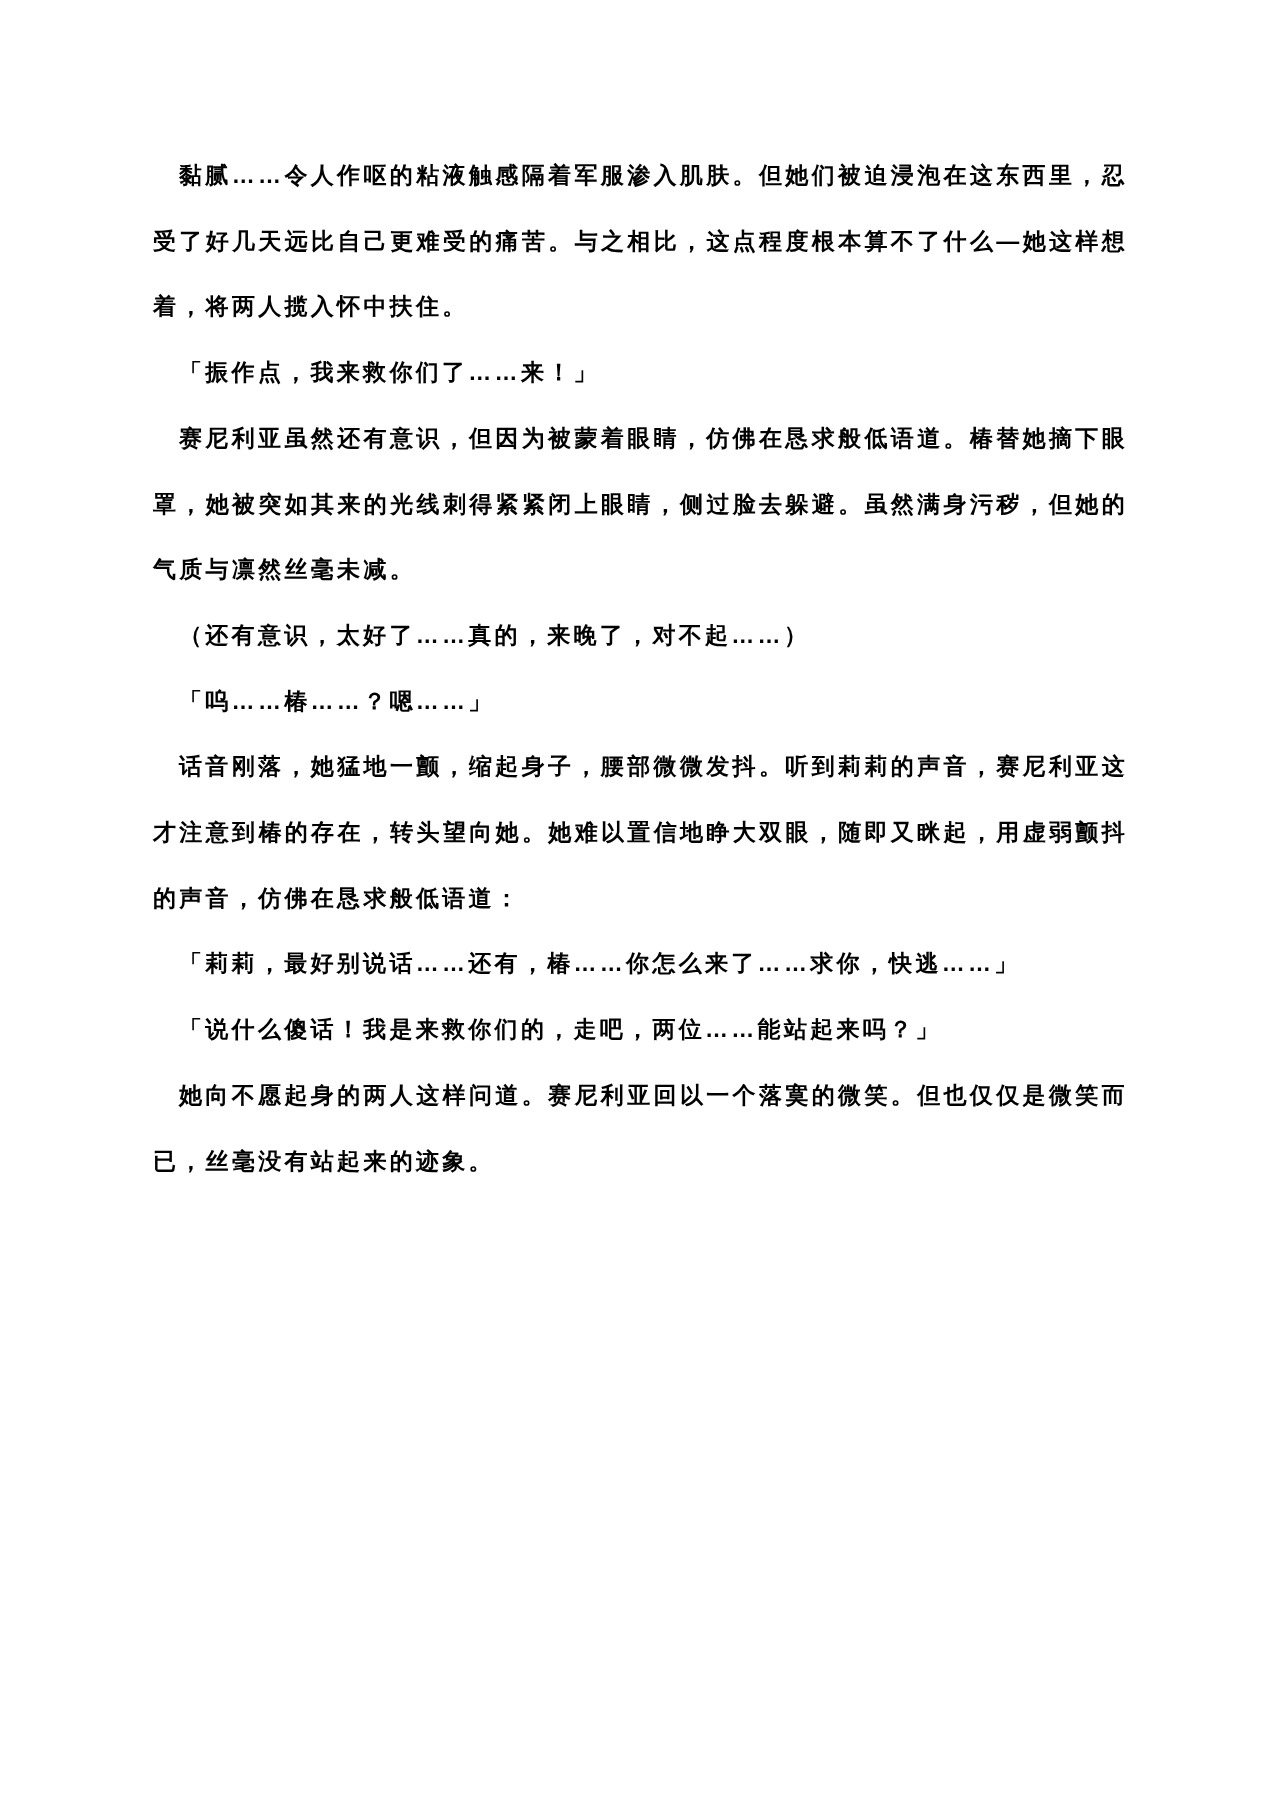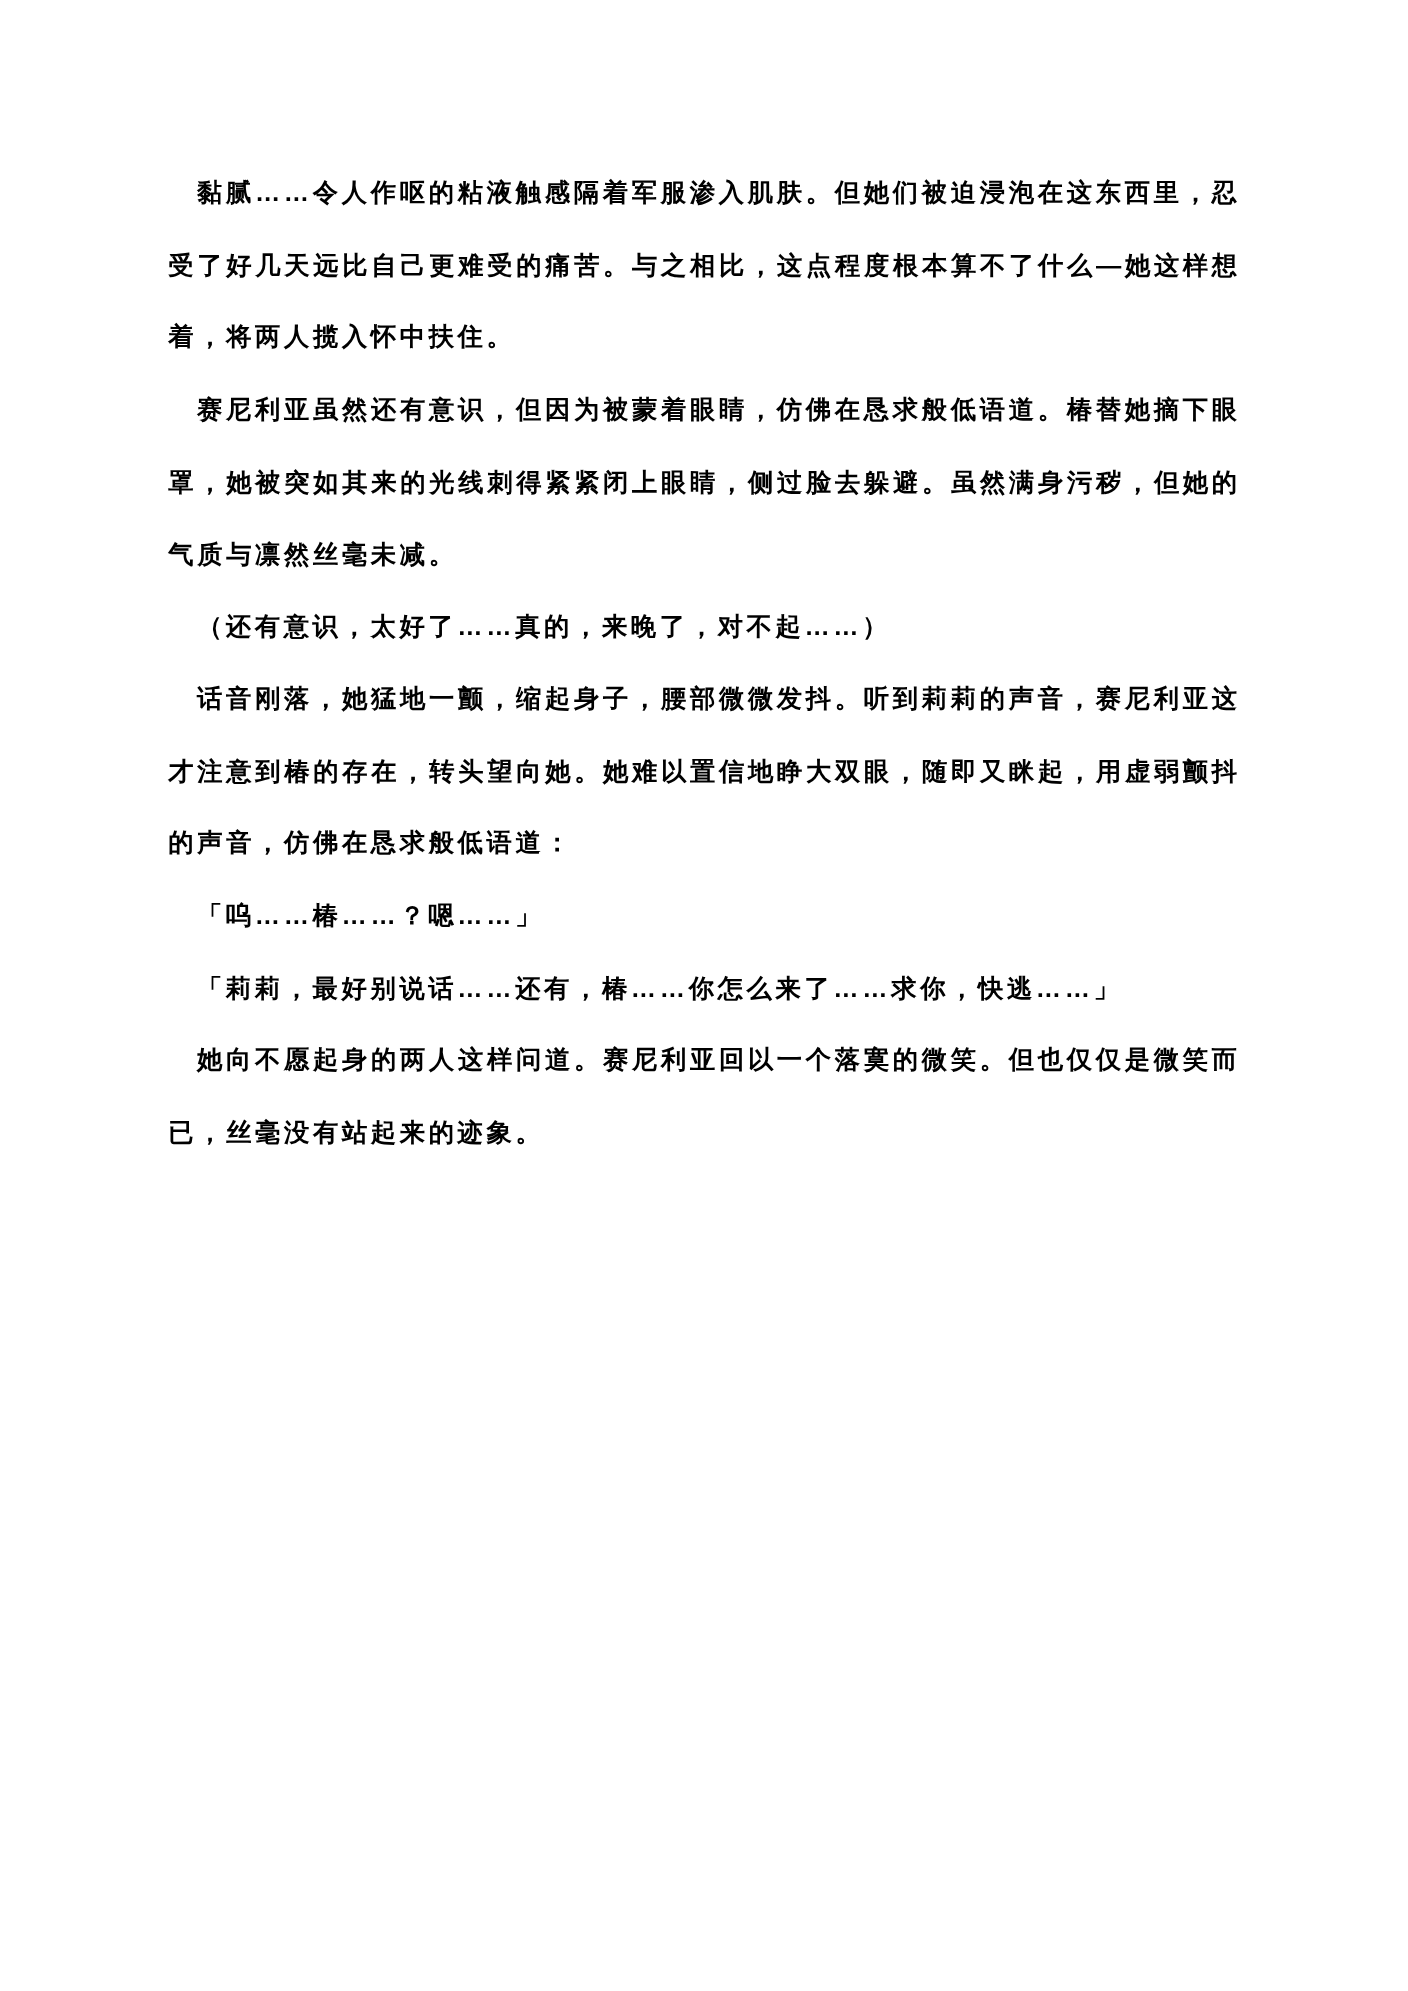--- a/index.html
+++ b/index.html
@@ -36,20 +36,22 @@
     word-break: normal;
     overflow-wrap: break-word;
   }
 </style>
 </head>
 <body>
 
 <div class="reader-page">
   <div class="text-block">
     <p>黏腻……令人作呕的粘液触感隔着军服渗入肌肤。但她们被迫浸泡在这东西里，忍受了好几天远比自己更难受的痛苦。与之相比，这点程度根本算不了什么—她这样想着，将两人揽入怀中扶住。</p>
+    <p>「振作点，我来救你们了……来！」</p>
     <p>赛尼利亚虽然还有意识，但因为被蒙着眼睛，仿佛在恳求般低语道。椿替她摘下眼罩，她被突如其来的光线刺得紧紧闭上眼睛，侧过脸去躲避。虽然满身污秽，但她的气质与凛然丝毫未减。</p>
     <p>（还有意识，太好了……真的，来晚了，对不起……）</p>
+    <p>「呜……椿……？嗯……」</p>
     <p>话音刚落，她猛地一颤，缩起身子，腰部微微发抖。听到莉莉的声音，赛尼利亚这才注意到椿的存在，转头望向她。她难以置信地睁大双眼，随即又眯起，用虚弱颤抖的声音，仿佛在恳求般低语道：</p>
-    <p>「呜……椿……？嗯……」</p>
     <p>「莉莉，最好别说话……还有，椿……你怎么来了……求你，快逃……」</p>
+    <p>「说什么傻话！我是来救你们的，走吧，两位……能站起来吗？」</p>
     <p>她向不愿起身的两人这样问道。赛尼利亚回以一个落寞的微笑。但也仅仅是微笑而已，丝毫没有站起来的迹象。</p>
   </div>
 </div>
 
 </body></html>

